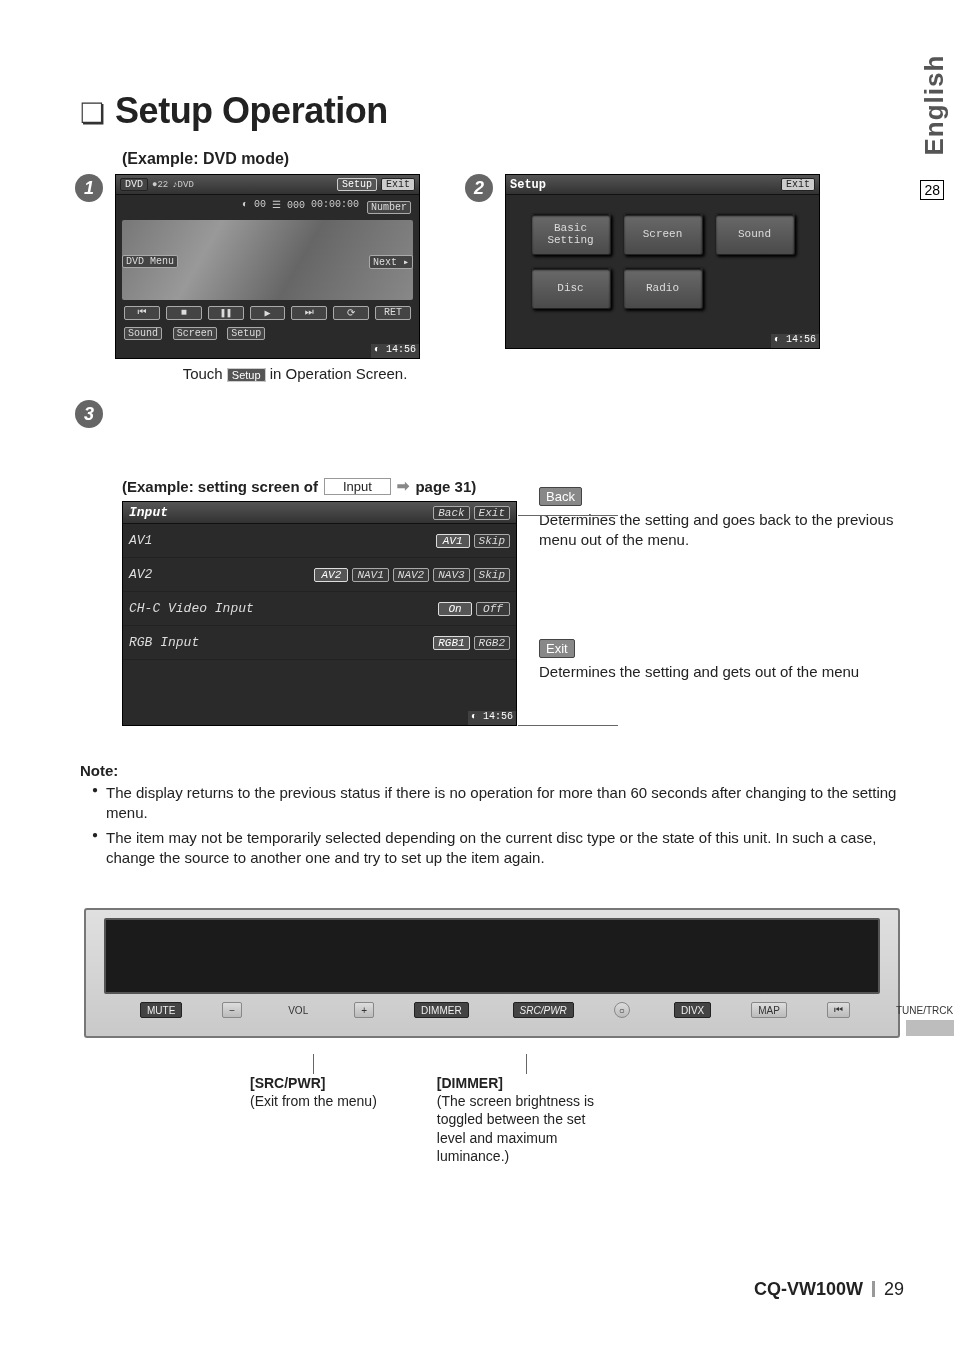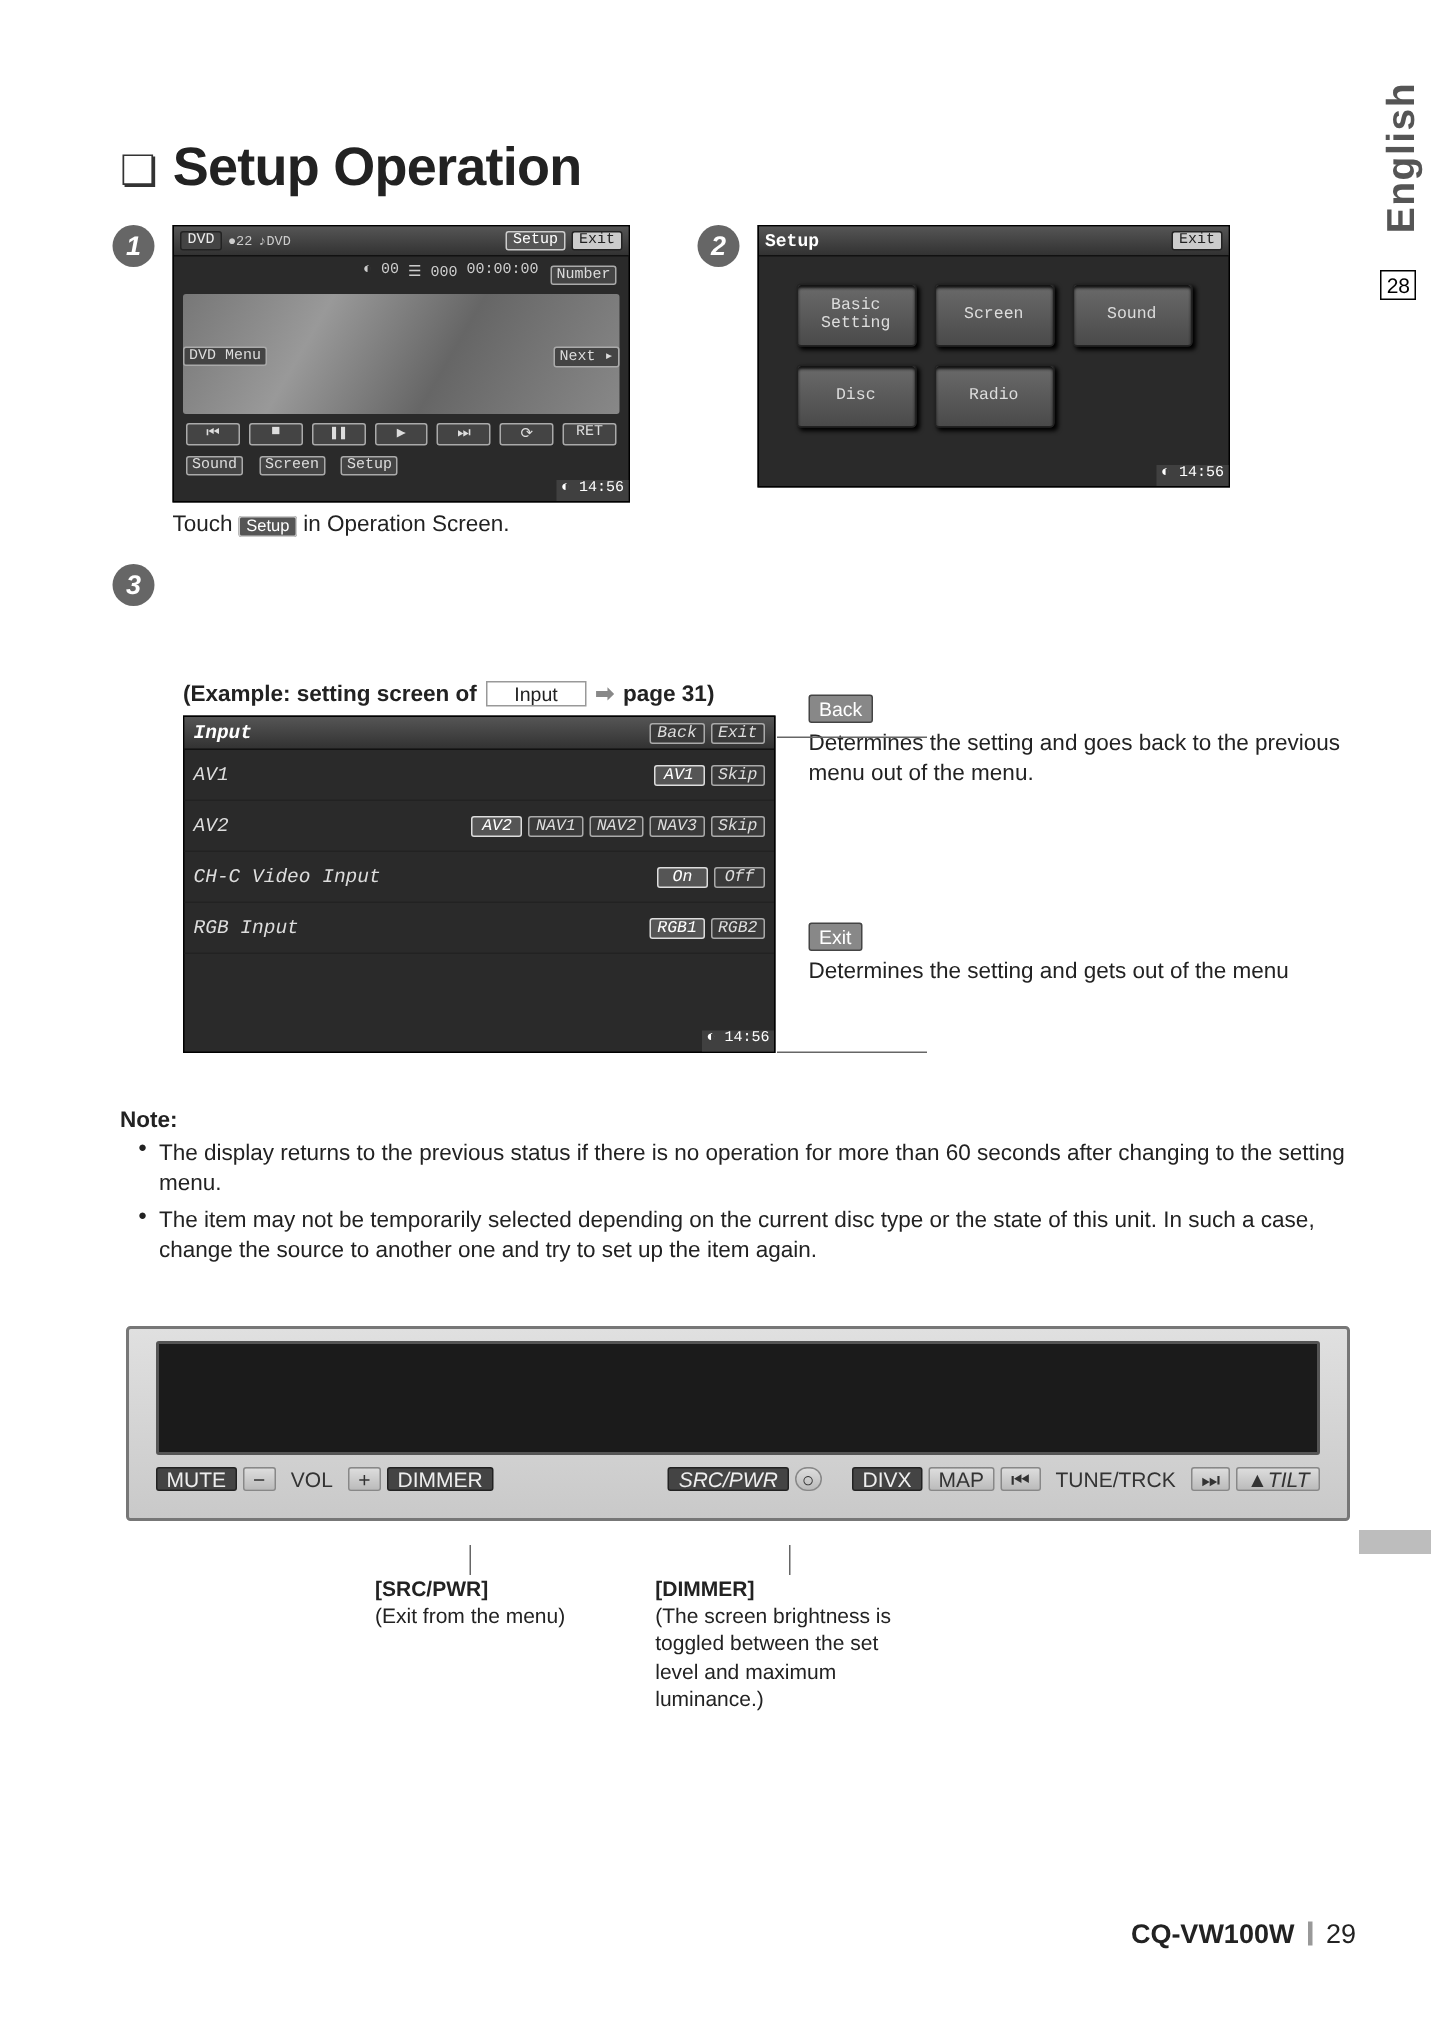--- a/index.html
+++ b/index.html
@@ -76,21 +76,21 @@
   .note b{font-weight:bold;}
   .note ul{list-style:none;margin-left:12px;margin-top:4px;}
   .note li{position:relative;padding-left:14px;line-height:1.35;margin-bottom:4px;}
   .note li:before{content:"●";position:absolute;left:0;top:0;font-size:10px;}
 
   
   .device-wrap{margin-top:40px;padding:0;}
   .device{height:130px;background:linear-gradient(#e0e0e0,#c9c9c9);border:2px solid #777;border-radius:3px;position:relative;margin:0 4px;padding:8px 10px;}
   .device-screen{height:76px;background:#1b1b1b;border:2px solid #555;border-radius:2px;margin:0 8px;}
   .device-btnbar{display:flex;align-items:center;gap:4px;margin:8px 8px 0 8px;}
-  .dbtn{font-size:14px;color:#333;background:linear-gradient(#ddd,#bbb);border:1px solid #888;border-radius:2px;padding:1px 6px;height:16px;display:flex;align-items:center;}
+  .dbtn{font-size:10px;color:#333;background:linear-gradient(#ddd,#bbb);border:1px solid #888;border-radius:2px;padding:1px 6px;height:16px;display:flex;align-items:center;margin-left:36px;}
   .dbtn.dark{background:#444;color:#eee;border-color:#222;}
   .dbtn.round{border-radius:8px;padding:0 4px;}
   .dbtn.src{flex:0 0 auto;}
   .dspacer{flex:1;}
 
   .legend-row{display:flex;gap:60px;margin-top:16px;}
   .legend{font-size:14px;max-width:180px;line-height:1.3;}
   .legend-title{font-weight:bold;}
   .legend-line{width:1px;background:#666;height:20px;margin:0 auto;}
 
@@ -108,20 +108,21 @@
     <div class="side-page">28</div>
   </div>
   <div class="rightstrip"></div>
 
   <div class="content">
     <div class="title-row">
       <span class="checkbox">❏</span>
       <h1>Setup Operation</h1>
     </div>
 
+    <div class="example-label">(Example: DVD mode)</div>
 
     <div class="steps-row">
 
       <div class="step-col" style="flex:0 0 360px;">
         <div class="step-badge">1</div>
         <div class="screen screen1">
           <div class="scr-header">
             <span class="scr-tag">DVD</span>
             <span style="font-size:9px;color:#ccc;">●22</span>
             <span style="font-size:9px;color:#ccc;">♪DVD</span>
@@ -149,21 +150,21 @@
               <span class="dvd-btn">RET</span>
             </div>
             <div class="dvd-row" style="margin-top:3px;">
               <span class="dvd-btn">Sound</span>
               <span class="dvd-btn">Screen</span>
               <span class="dvd-btn">Setup</span>
             </div>
           </div>
           <div class="scr-footer">◐ 14:56</div>
         </div>
-        <div class="caption" style="text-align:left;margin-right:-35px;">
+        <div class="caption" style="text-align:center;margin-right:-35px;">
           <span>Touch </span>
           <span class="inline-tag">Setup</span>
           <span> in Operation Screen.</span>
         </div>
       </div>
 
       <div class="step-col" style="flex:0 0 380px;">
         <div class="step-badge">2</div>
         <div class="screen screen2">
           <div class="scr-header">

